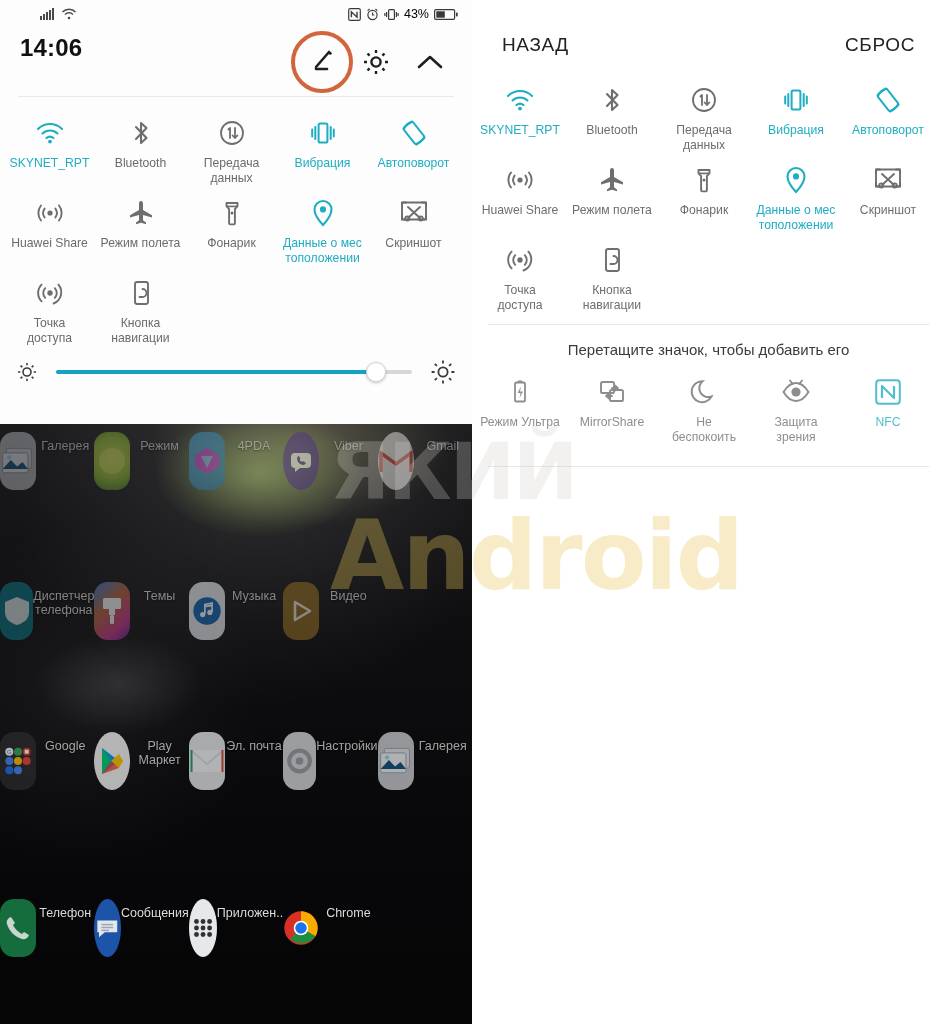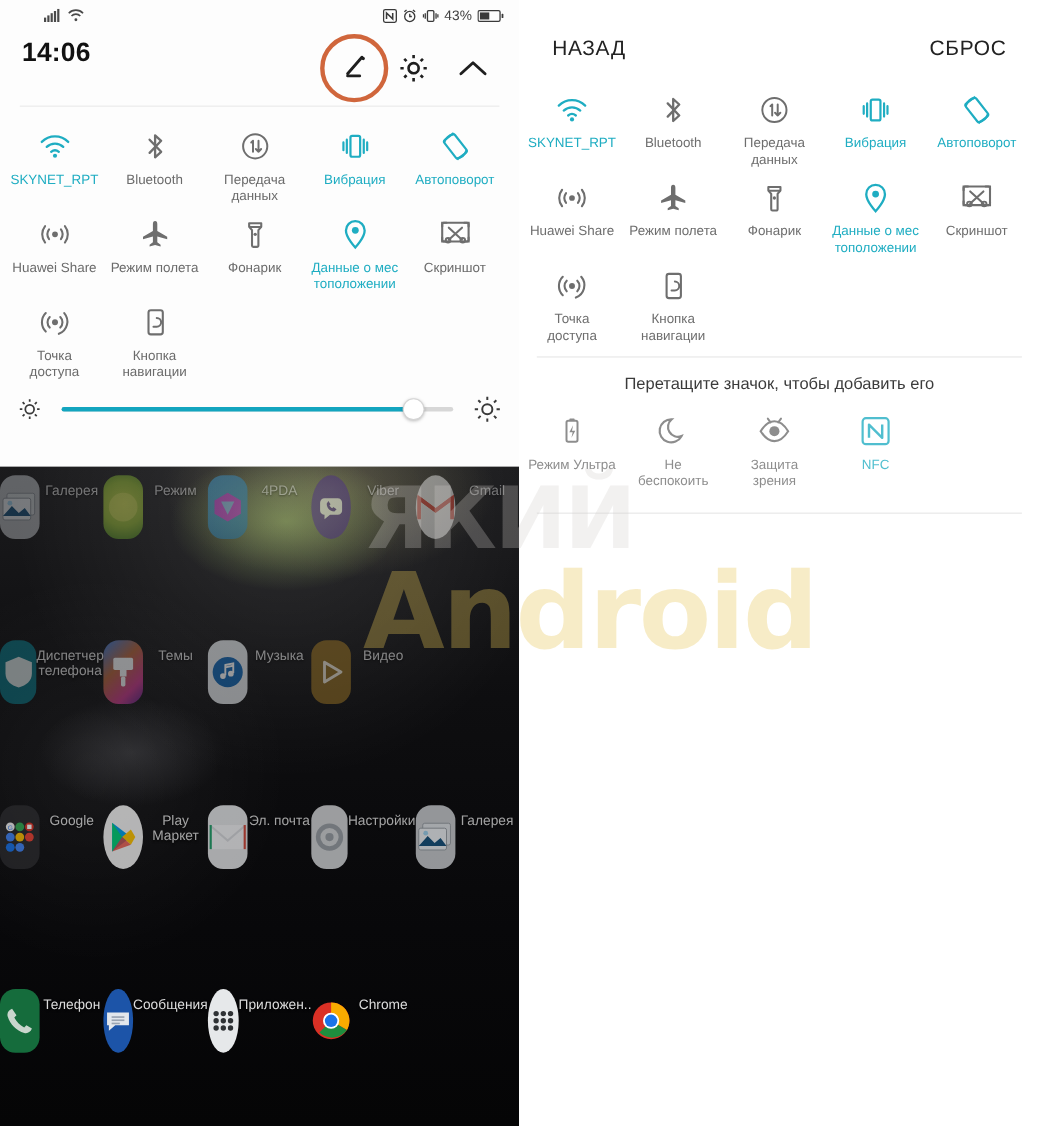--- a/index.html
+++ b/index.html
@@ -50,21 +50,21 @@
   
   #shade {
     position: absolute; left: 0; top: 0; width: 472px; height: 424px;
     background: #fdfdfd;
   }
   #statusbar {
     height: 28px; display: flex; align-items: center;
     padding: 0 14px; font-size: 12px; color: #3a3a3a;
   }
   #sb-left { display: flex; align-items: center; gap: 5px; margin-left: 26px;}
-  #sb-right { margin-left: auto; display: flex; align-items: center; gap: 5px; font-size: 12.5px; color:#404040; }
+  #sb-right { margin-left: auto; display: flex; align-items: center; gap: 5px; font-size: 12.5px; color:#000000; }
   #clockrow { padding: 6px 18px 0 20px; display: flex; align-items: flex-start; }
   #clocktext { flex: 1; }
   #clock-time { font-size: 24px; font-weight: bold; color: #111; letter-spacing: .2px; line-height: 28px;}
   #clock-date { font-size: 14.5px; color: #2d2d2d; margin-top: 4px; }
   #shade-actions { display: flex; align-items: center; gap: 6px; margin-top: 4px; }
   .shade-btn { width: 48px; height: 48px; display: flex; align-items: center; justify-content: center; position: relative; }
   .hl-circle {
     position: absolute; width: 62px; height: 62px; border-radius: 50%;
     border: 4px solid #d0663c; left: 50%; top: 50%; transform: translate(-50%,-50%);
     pointer-events: none;
@@ -757,20 +757,31 @@
               <rect x="10" y="5.5" width="10" height="19" rx="1.6" fill="none" stroke="#6e6e6e" stroke-width="1.8"></rect>
               <rect x="12.6" y="3.4" width="4.8" height="2.2" rx="0.7" fill="#6e6e6e"></rect>
               <path d="M16 9.5 L12.6 16 h3 L14.5 21 L18 14.5 h-3 z" fill="#6e6e6e"></path>
             </svg>
           </div>
           <div class="t-label" style="white-space: pre-line;">Режим Ультра</div>
         </div>
         <div class="tile-r faded" style="position: relative;">
           <div class="t-icon">
             <svg width="30" height="30" viewBox="0 0 30 30">
+              <rect x="4" y="5" width="13" height="11" rx="1.6" fill="none" stroke="#6e6e6e" stroke-width="1.9"></rect>
+              <rect x="13" y="13" width="13" height="11" rx="1.6" fill="none" stroke="#6e6e6e" stroke-width="1.9"></rect>
+              <path d="M9 19 h6 M12 16.5 L9.2 19 L12 21.5" fill="none" stroke="#6e6e6e" stroke-width="1.8" stroke-linecap="round" stroke-linejoin="round"></path>
+              <path d="M21 11 h-6 M18 8.5 L20.8 11 L18 13.5" fill="none" stroke="#6e6e6e" stroke-width="1.8" stroke-linecap="round" stroke-linejoin="round"></path>
+            </svg>
+          </div>
+          <div class="t-label" style="white-space: pre-line;">MirrorShare</div>
+        </div>
+        <div class="tile-r faded" style="position: relative;">
+          <div class="t-icon">
+            <svg width="30" height="30" viewBox="0 0 30 30">
               <path d="M22.5 19.5 A10.5 10.5 0 1 1 13.5 4.2 A9 9 0 0 0 22.5 19.5 z" fill="none" stroke="#6e6e6e" stroke-width="2"></path>
             </svg>
           </div>
           <div class="t-label" style="white-space: pre-line;">Не
 беспокоить</div>
         </div>
         <div class="tile-r faded" style="position: relative;">
           <div class="t-icon">
             <svg width="30" height="30" viewBox="0 0 30 30">
               <path d="M2.5 15 C6.5 8.6 11 6 15 6 c4 0 8.5 2.6 12.5 9 C23.5 21.4 19 24 15 24 c-4 0-8.5-2.6-12.5-9 z" fill="none" stroke="#6e6e6e" stroke-width="1.9"></path>

